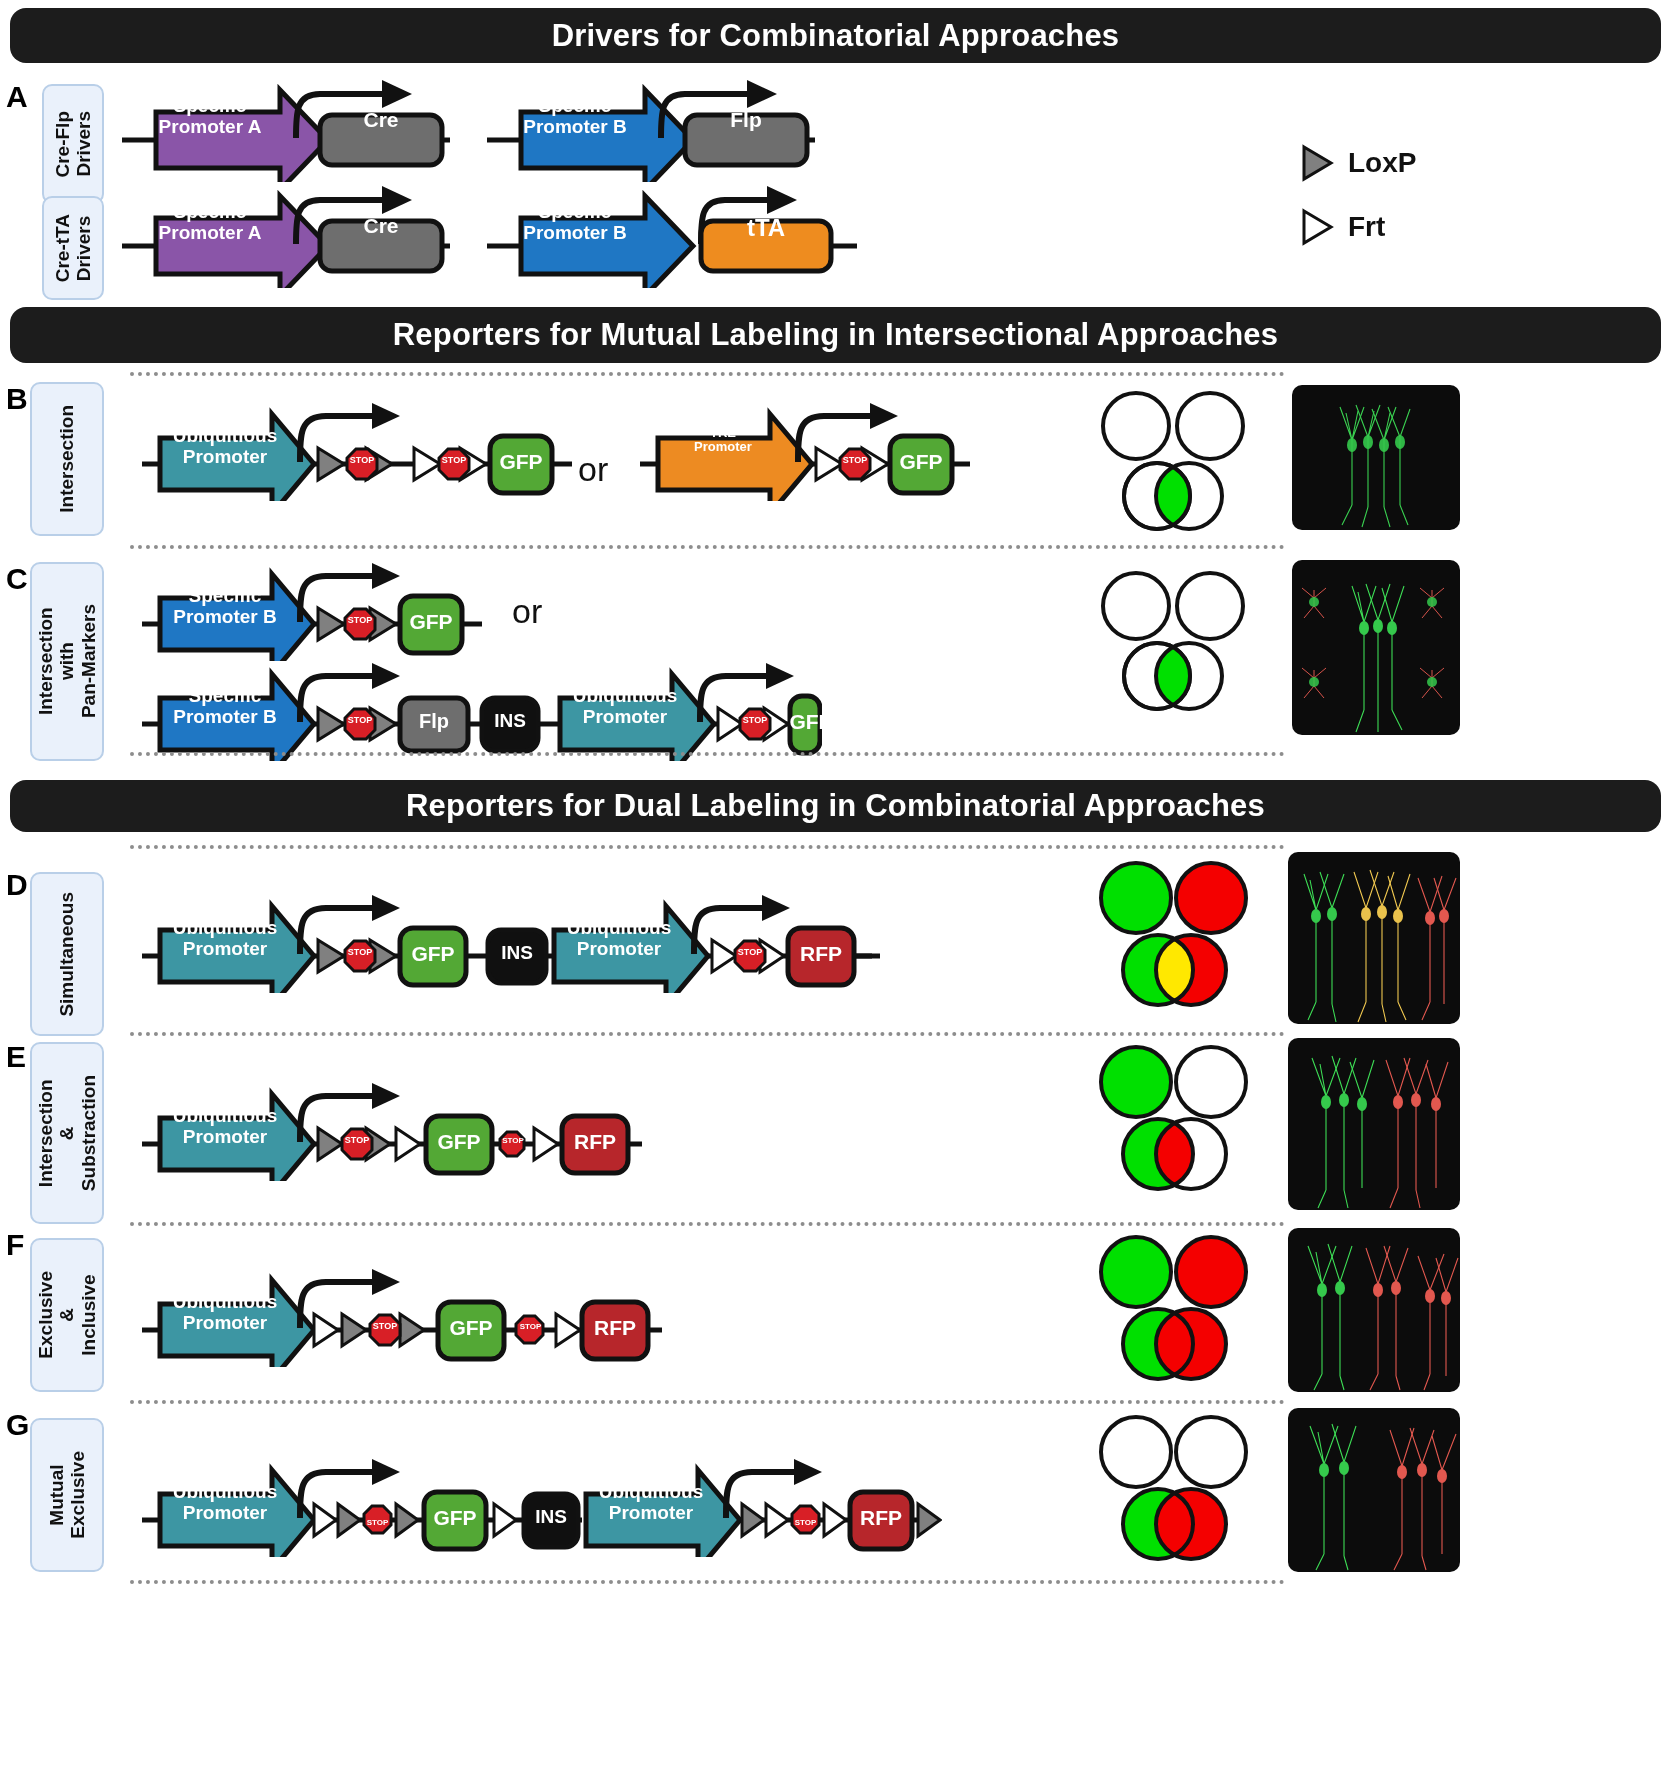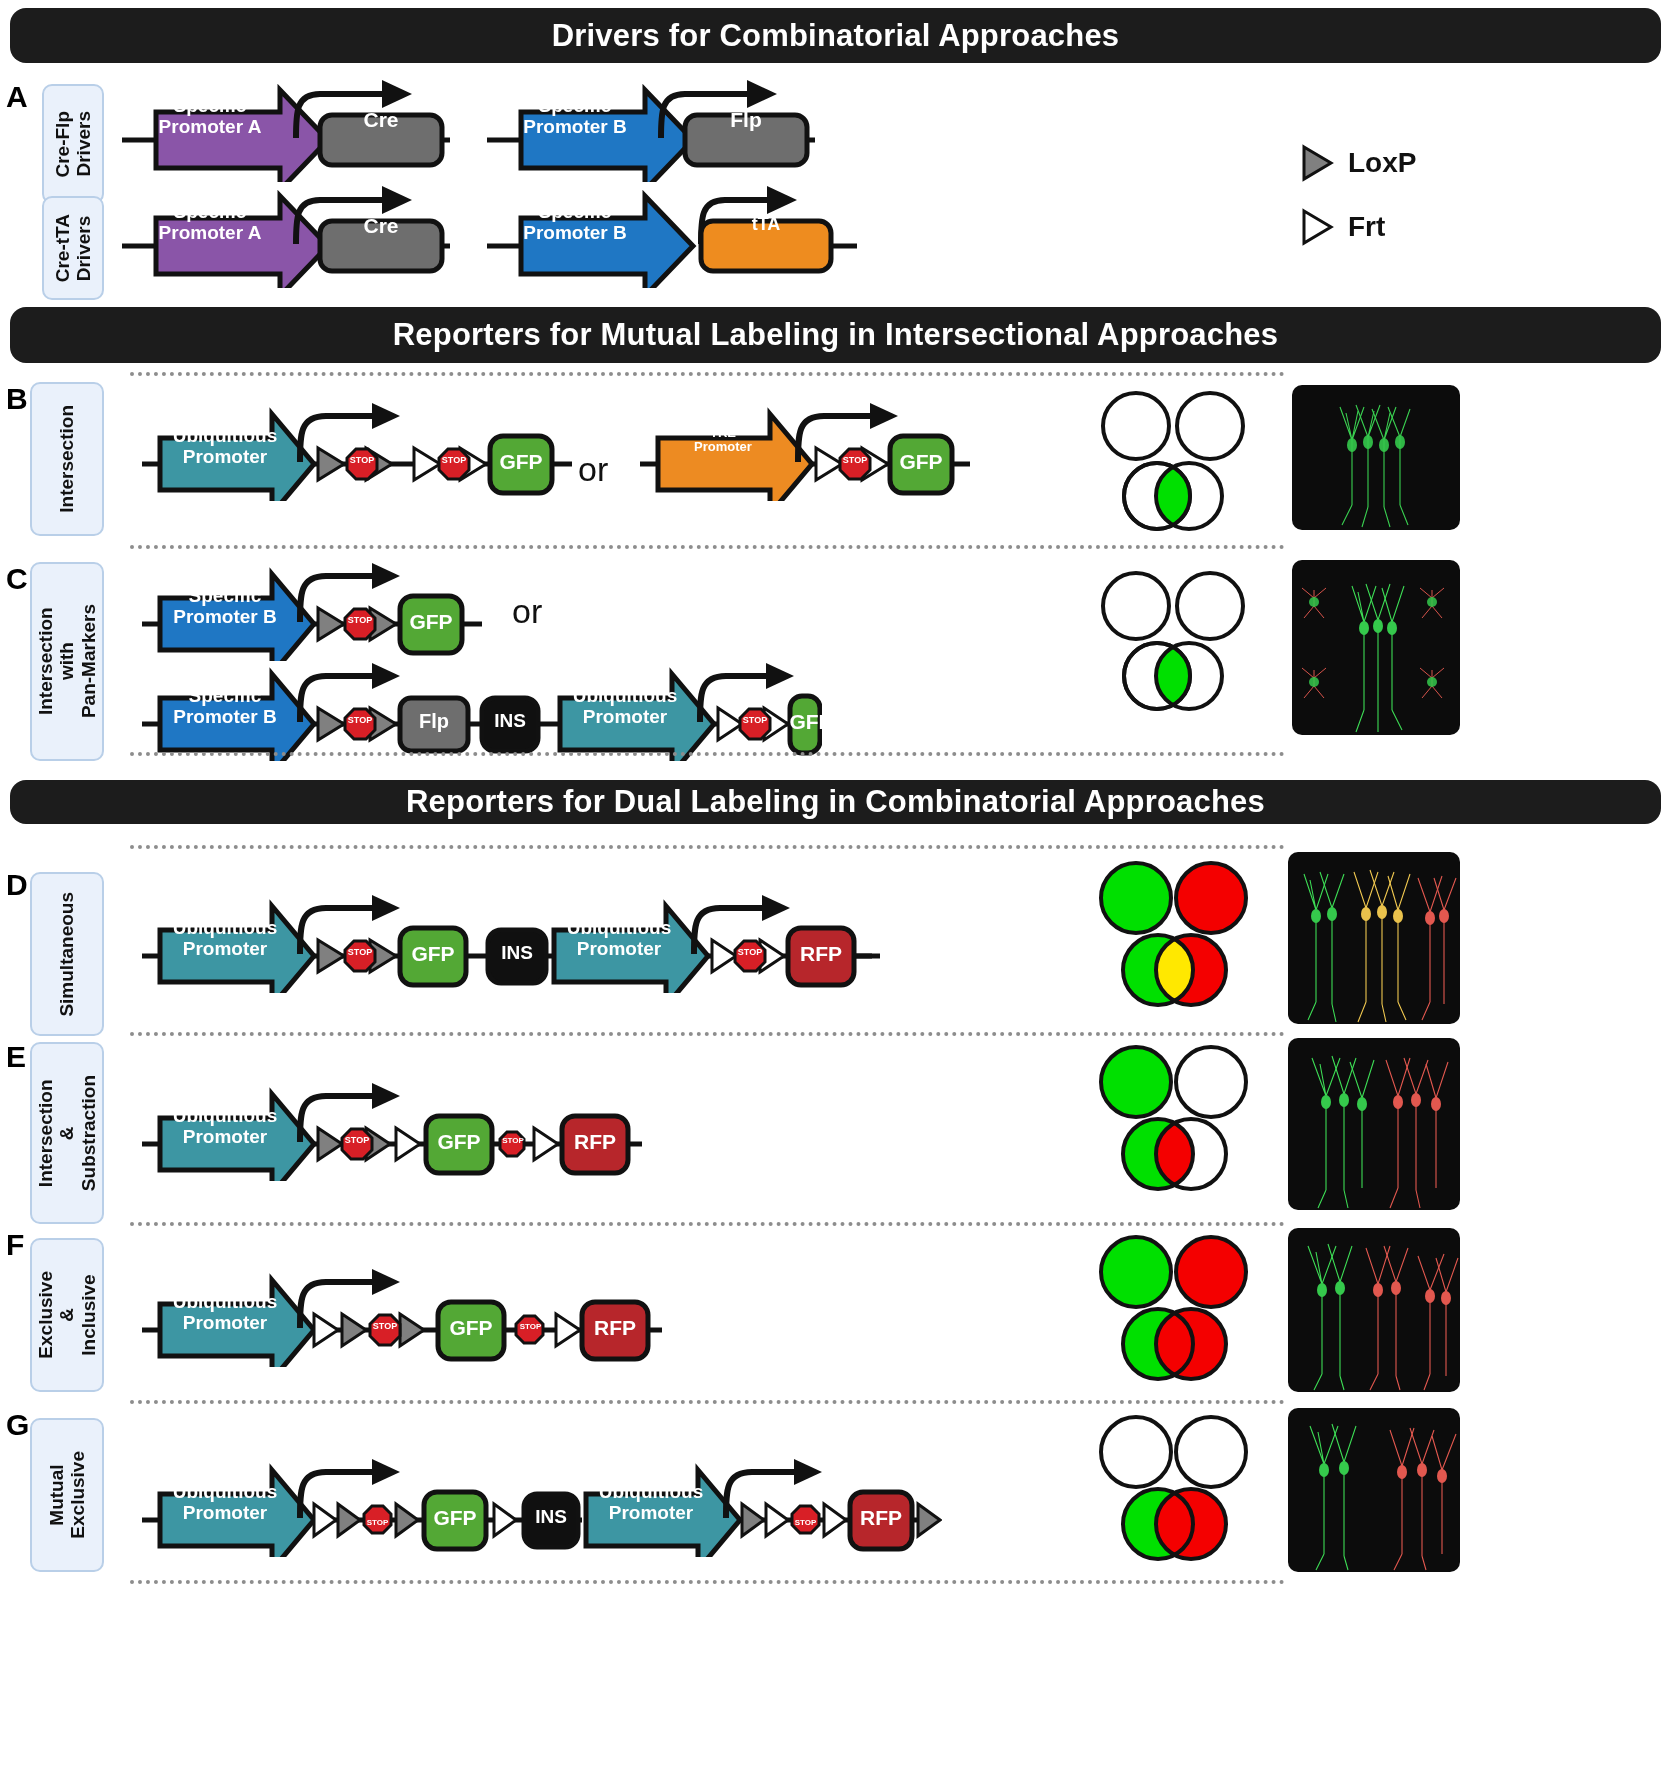--- a/index.html
+++ b/index.html
@@ -72,21 +72,21 @@
 <svg style="position:absolute;left:485px;top:178px;" width="375" height="110" viewBox="0 0 375 110">
   <line x1="2" y1="68" x2="36" y2="68" stroke="#111" stroke-width="5"></line>
   <path d="M36 40 L160 40 L160 18 L208 68 L160 118 L160 96 L36 96 Z" fill="#1f77c4" stroke="#111" stroke-width="5"></path>
   <path d="M216 66 C216 40 216 22 240 22 L288 22" fill="none" stroke="#111" stroke-width="6"></path>
   <polygon points="282,8 312,22 282,36" fill="#111"></polygon>
   <rect x="216" y="43" width="130" height="50" rx="12" fill="#ee8c1f" stroke="#111" stroke-width="5"></rect>
   <line x1="346" y1="68" x2="372" y2="68" stroke="#111" stroke-width="5"></line>
 </svg>
 <div style="position:absolute;left:500px;top:202px;width:150px;color:#fff;font-weight:bold;font-size:19px;text-align:center;line-height:1.1;white-space:pre-line;">Specific
 Promoter B</div>
-<div style="position:absolute;left:701px;top:214px;width:130px;color:#fff;font-weight:bold;font-size:18px;text-align:center;">tTA</div>
+<div style="position:absolute;left:701px;top:214px;width:130px;color:#fff;font-weight:bold;font-size:24px;text-align:center;">tTA</div>
 
 <div class="legend-item" style="left:1300px;top:108px;margin-top:36px;">
   <svg width="34" height="38" viewBox="0 0 34 38">
       <polygon points="4,3 31,19 4,35" fill="#808080" stroke="#111" stroke-width="3"></polygon>
     </svg>
   <span class="ltxt">LoxP</span>
 </div>
 <div class="legend-item" style="left:1300px;top:208px;">
   <svg width="34" height="38" viewBox="0 0 34 38">
       <polygon points="4,3 31,19 4,35" fill="#fff" stroke="#111" stroke-width="3"></polygon>
@@ -283,21 +283,21 @@
         <circle cx="22" cy="42" r="5"></circle>
         <circle cx="140" cy="42" r="5"></circle>
         <circle cx="22" cy="122" r="5"></circle>
         <circle cx="140" cy="122" r="5"></circle>
       </g>
   </svg>
 </div>
 
 <div class="dotted" style="left:130px;top:752px;width:1155px;"></div>
 
-<div class="banner" style="left:10px;top:780px;width:1651px;height:44px;">
+<div class="banner" style="left:10px;top:780px;width:1651px;height:52px;">
   <span>Reporters for  Dual Labeling in Combinatorial Approaches</span>
 </div>
 
 <div class="panel-letter" style="left:6px;top:868px;">D</div>
 <div class="dotted" style="left:130px;top:845px;width:1155px;"></div>
 <div class="vlabel" style="left:30px;top:872px;width:70px;height:160px;">
   <span>Simultaneous</span>
 </div>
 
 <svg style="position:absolute;left:142px;top:888px;" width="740" height="105" viewBox="0 0 740 105">

